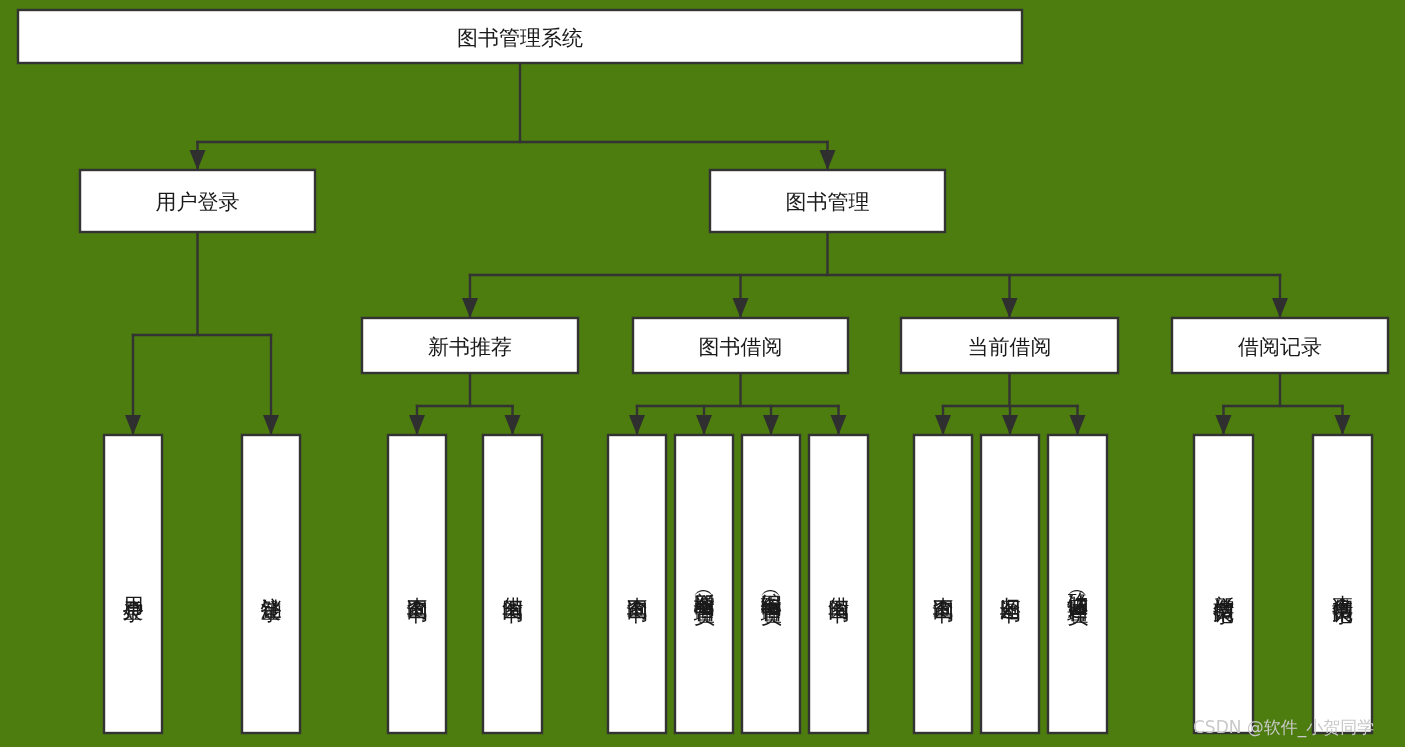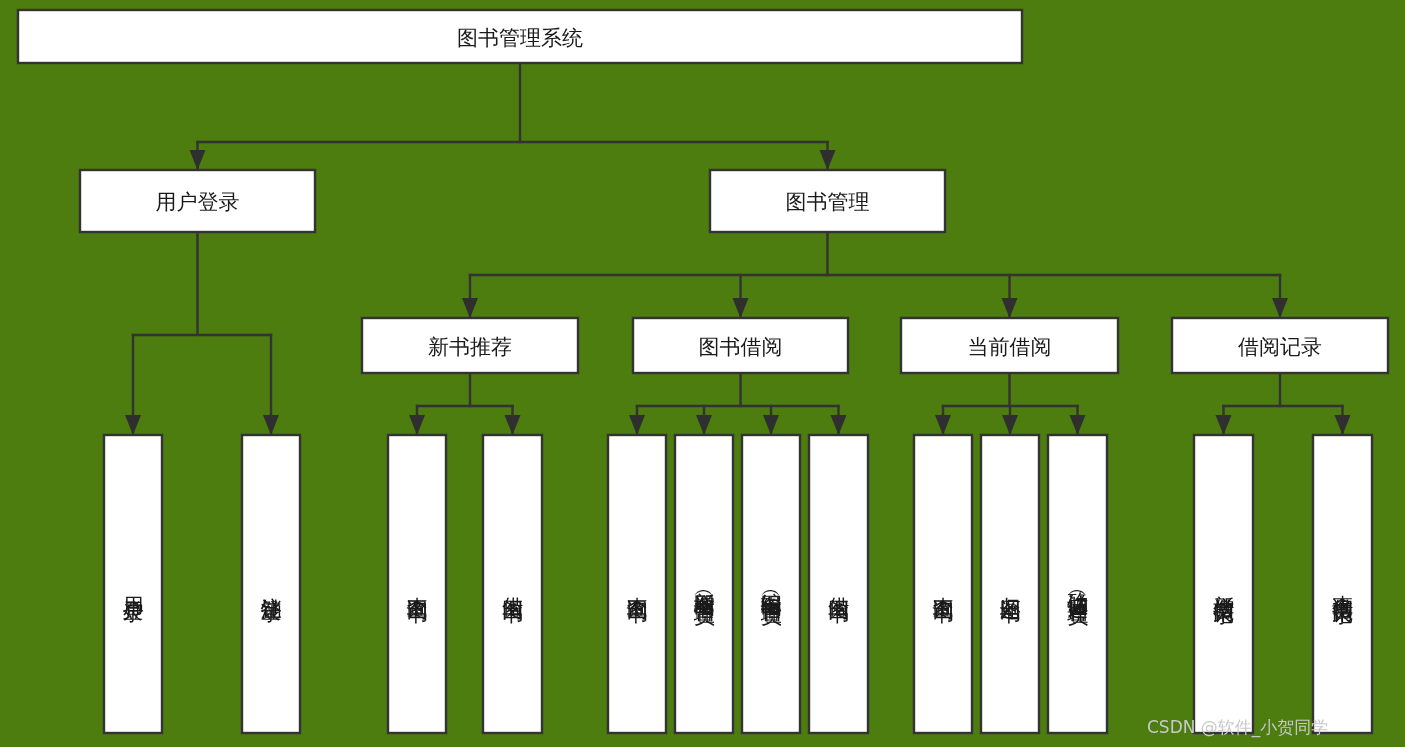--- a/index.html
+++ b/index.html
@@ -221,15 +221,15 @@
       <div class="leaf-label" style="left: 675px; top: 441px; width: 58px; height: 286px; display: flex; align-items: center; justify-content: center;">新增图书（管理员）</div>
       <div class="leaf-label" style="left: 742px; top: 441px; width: 58px; height: 286px; display: flex; align-items: center; justify-content: center;">编辑图书（管理员）</div>
       <div class="leaf-label" style="left: 809px; top: 441px; width: 59px; height: 286px; display: flex; align-items: center; justify-content: center;">借阅图书</div>
       <div class="leaf-label" style="left: 914px; top: 441px; width: 58px; height: 286px; display: flex; align-items: center; justify-content: center;">查询图书</div>
       <div class="leaf-label" style="left: 981px; top: 441px; width: 58px; height: 286px; display: flex; align-items: center; justify-content: center;">归还图书</div>
       <div class="leaf-label" style="left: 1048px; top: 441px; width: 59px; height: 286px; display: flex; align-items: center; justify-content: center;">确认归还（管理员）</div>
       <div class="leaf-label" style="left: 1194px; top: 441px; width: 59px; height: 286px; display: flex; align-items: center; justify-content: center;">新增借阅记录</div>
       <div class="leaf-label" style="left: 1313px; top: 441px; width: 59px; height: 286px; display: flex; align-items: center; justify-content: center;">查询借阅记录</div>
     </div>
 
-  <div class="watermark" style="left: 1147px; top: 716px;">CSDN @软件_小贺同学</div>
+  <div class="watermark" style="left: 1193px; top: 716px;">CSDN @软件_小贺同学</div>
 
 </div>
 
 </body></html>

